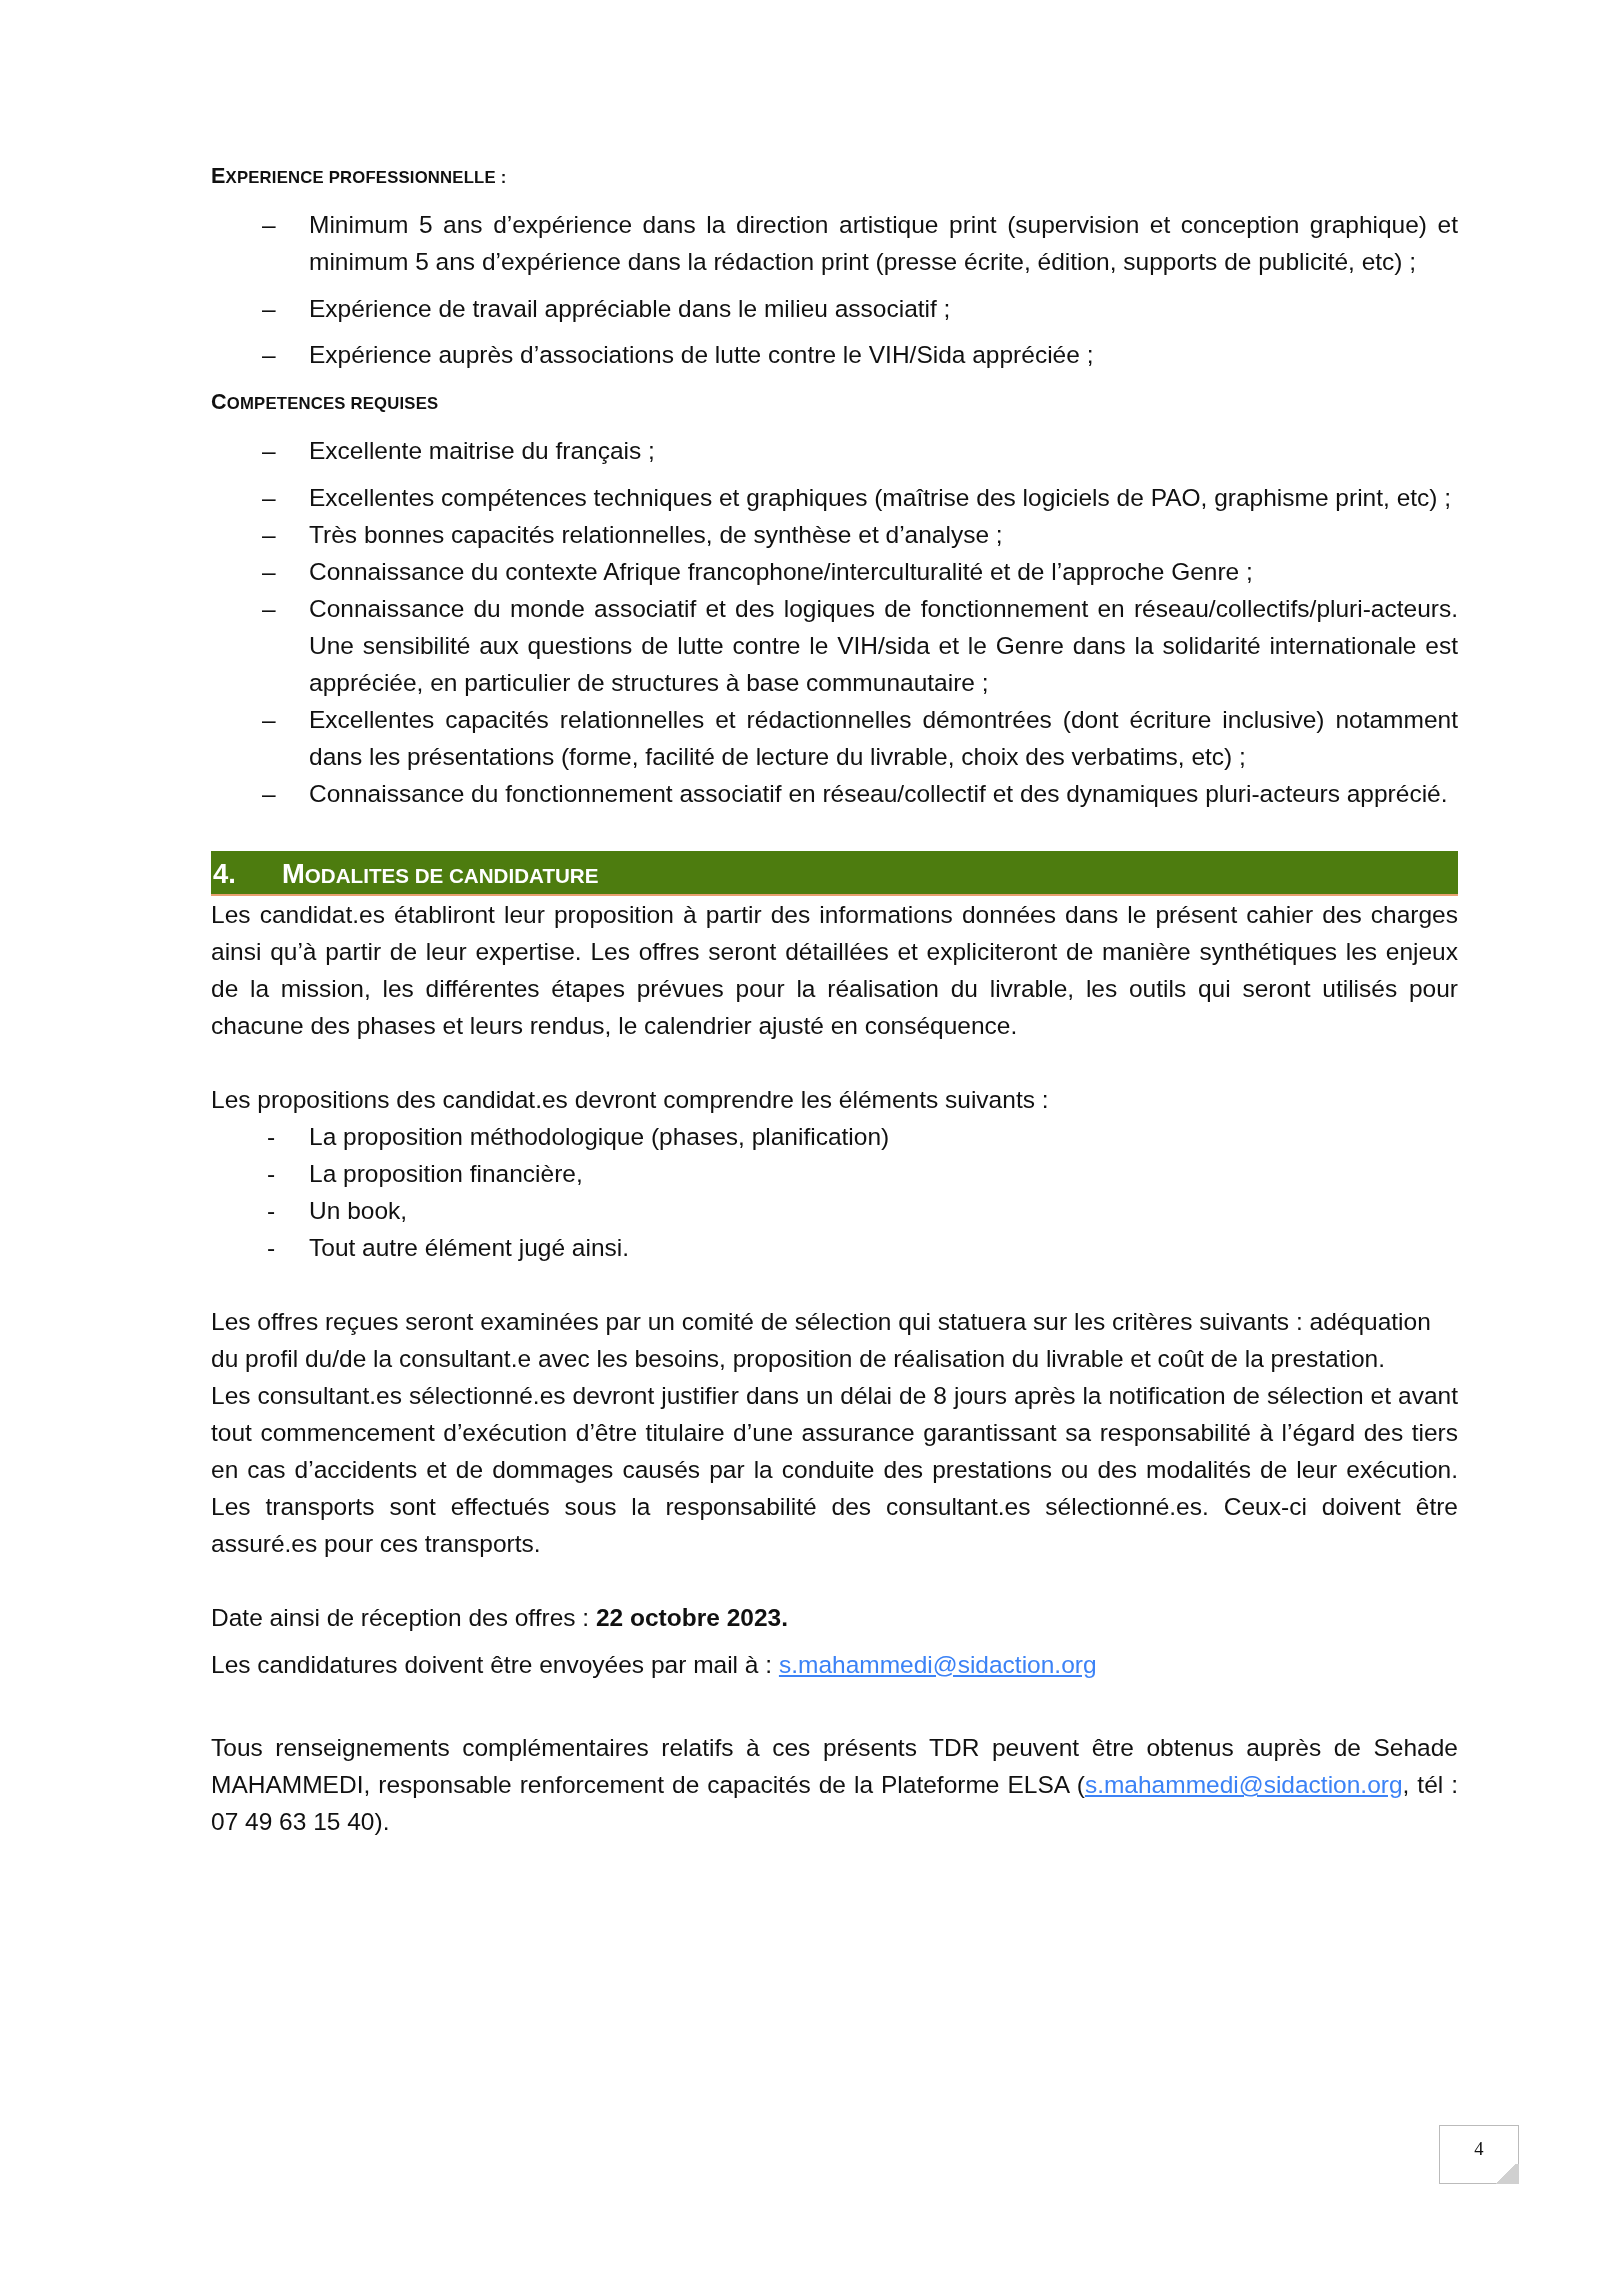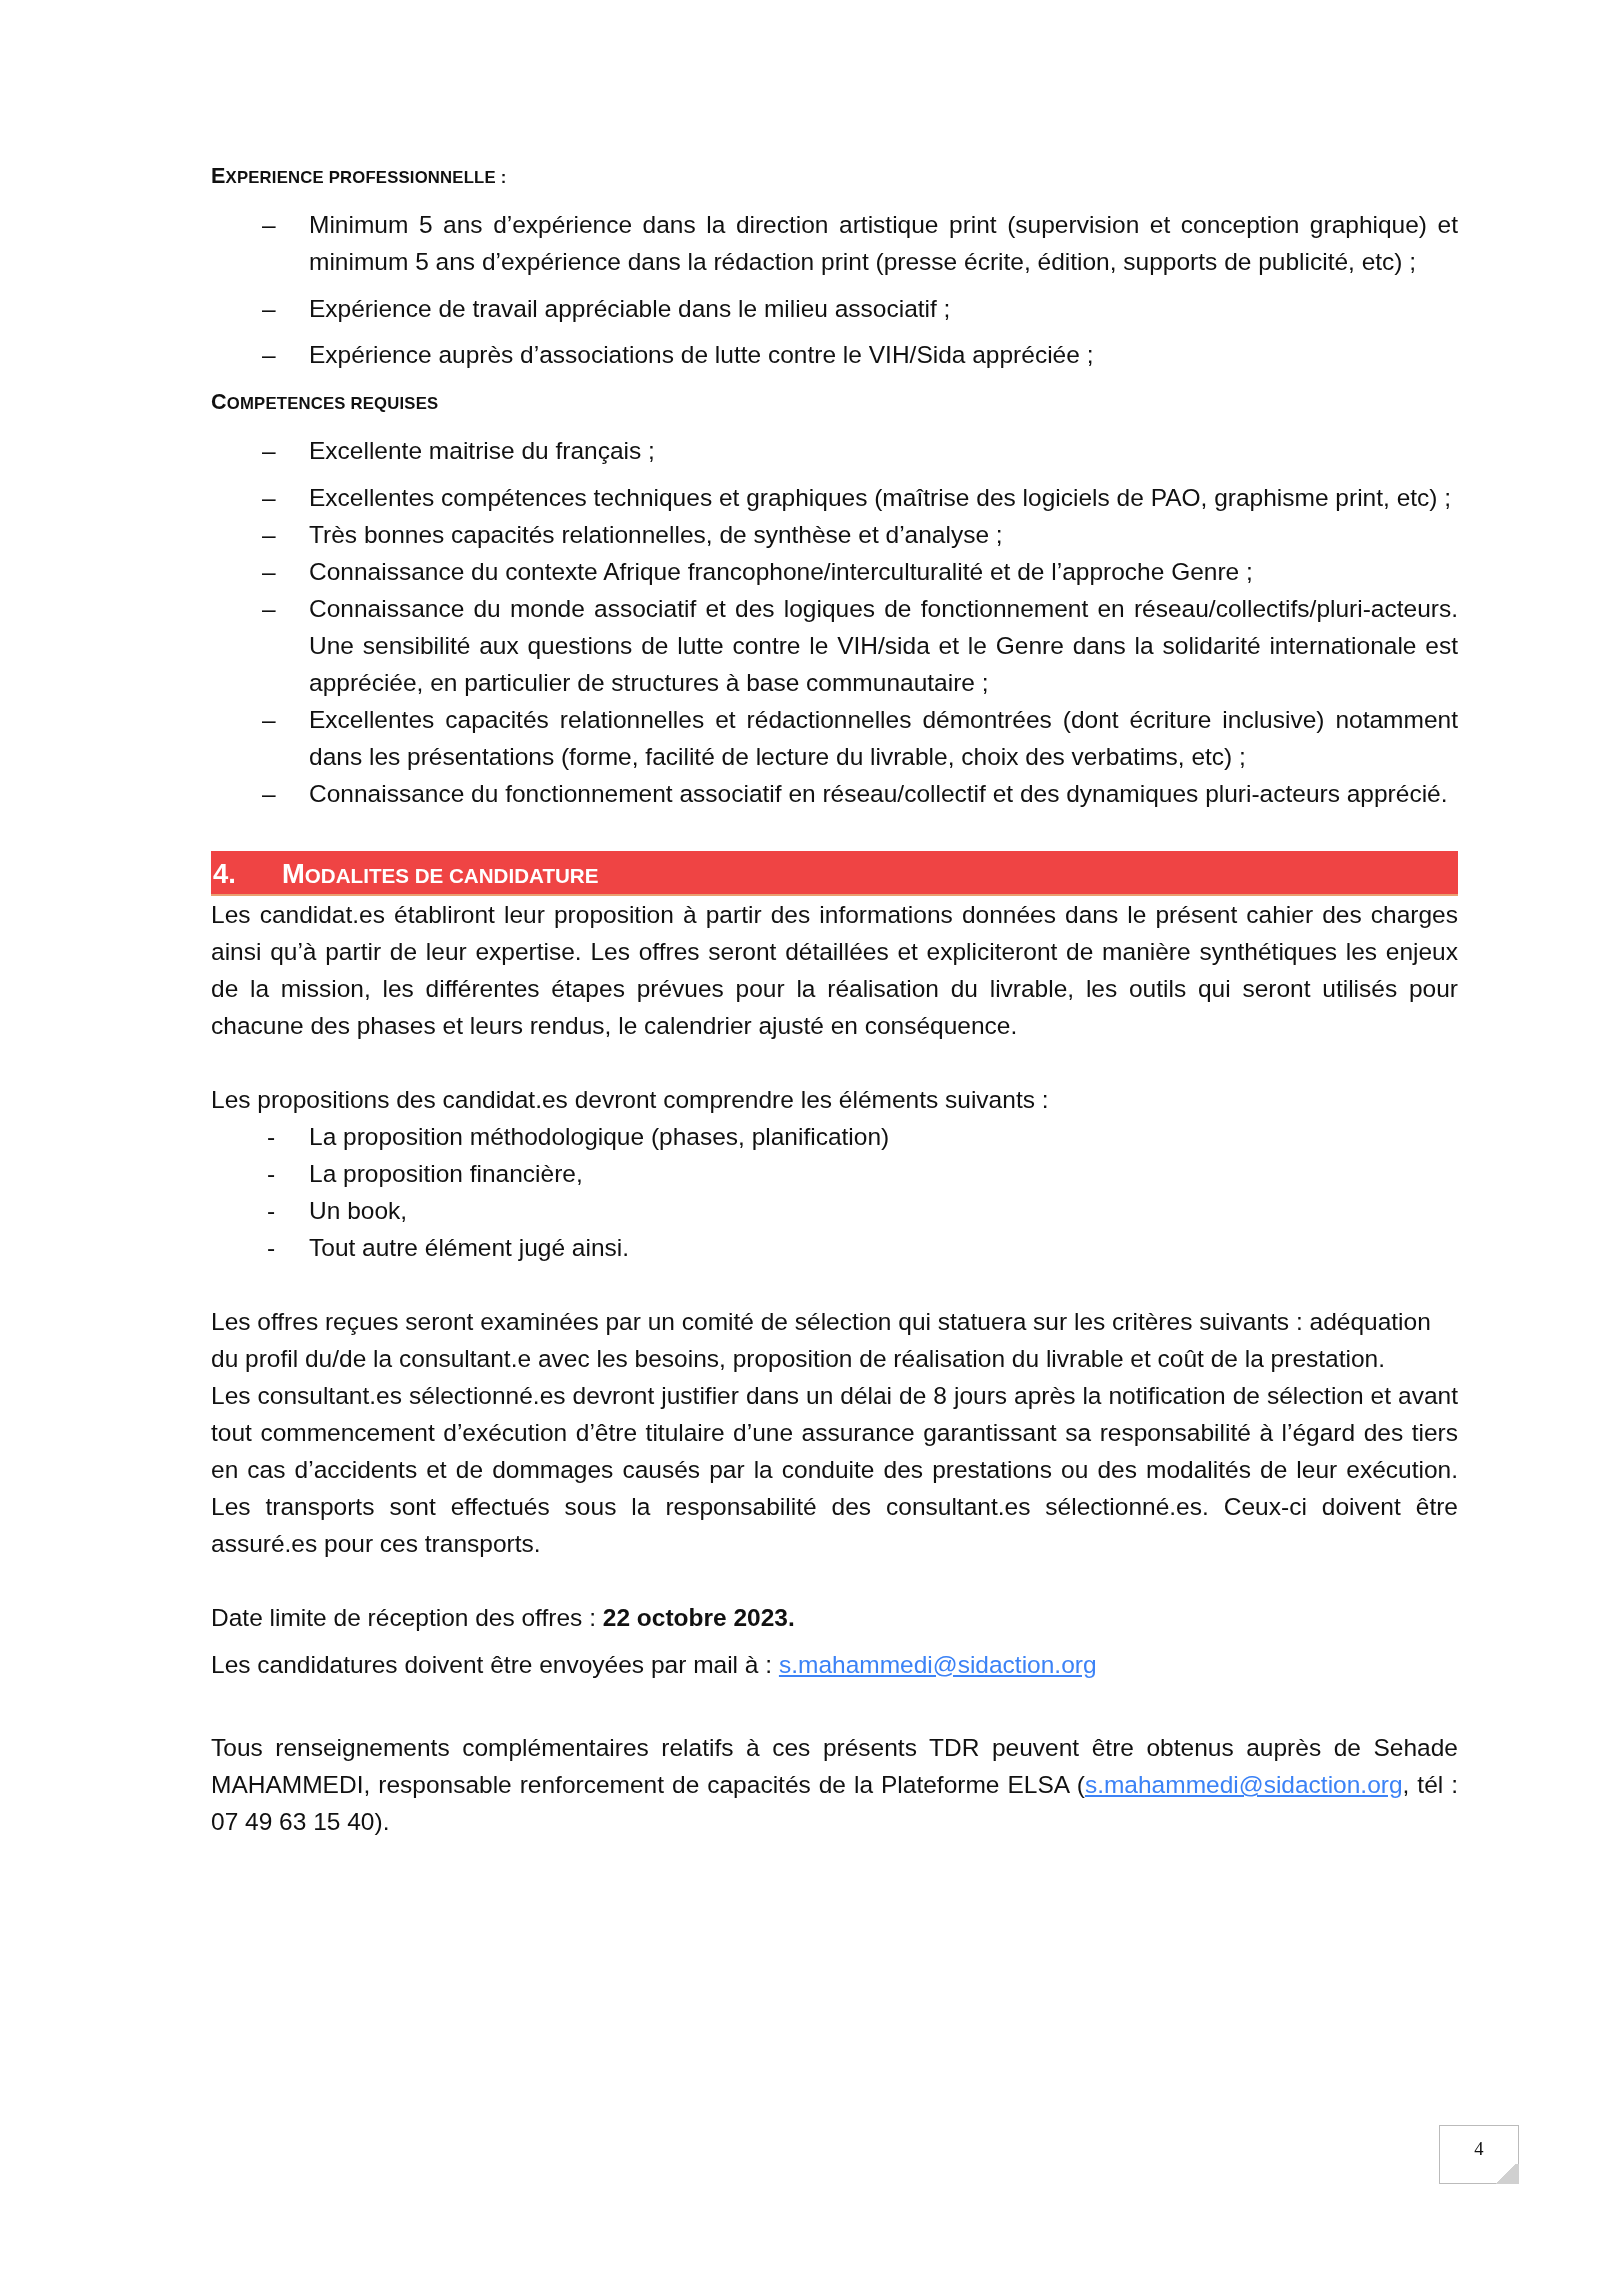--- a/index.html
+++ b/index.html
@@ -4,21 +4,21 @@
 <style>
   html, body { margin:0; padding:0; background:#fff; }
   body { width:1621px; height:2293px; position:relative; overflow:hidden;
          font-family:"Liberation Sans", sans-serif; color:#111; }
   .page { position:absolute; left:211px; top:157px; width:1247px; font-size:24.5px; line-height:37px; }
   .h-small { font-weight:bold; font-size:16.7px; letter-spacing:0.2px; margin:0 0 9.8px 0; }
   .h-small .big { font-size:21.6px; }
   ul.dash { list-style:none; margin:0 0 7.8px 0; padding:0; }
   ul.dash li { position:relative; padding-left:98px; text-align:justify; margin-bottom:9.8px; }
   ul.dash li .mark { position:absolute; left:51px; top:0; }
-  .section-bar { background:#ef4444; color:#fff; font-weight:bold; height:43px; line-height:45px;
+  .section-bar { background:#4d7c0f; color:#fff; font-weight:bold; height:43px; line-height:45px;
                  font-size:27.4px; padding-left:2px; margin-top:39px; border-bottom:2px solid #e9a070; }
   .section-bar .num { display:inline-block; width:69px; }
   .section-bar .small { font-size:20.6px; }
   p { margin:0; text-align:justify; }
   .gap { height:37px; }
   ul.hyph { list-style:none; margin:0; padding:0; }
   ul.hyph li { position:relative; padding-left:98px; }
   ul.hyph li .mark { position:absolute; left:56px; }
   a.link { color:#3b82f6; text-decoration:underline; }
   .page-num { position:absolute; left:1439px; top:2125px; width:78px; height:57px;
@@ -60,21 +60,21 @@
   <ul class="hyph">
     <li><span class="mark">-</span><span>La proposition méthodologique (phases, planification)</span></li>
     <li><span class="mark">-</span><span>La proposition financière,</span></li>
     <li><span class="mark">-</span><span>Un book,</span></li>
     <li><span class="mark">-</span><span>Tout autre élément jugé ainsi.</span></li>
   </ul>
   <div class="gap"></div>
   <p style="text-align:left">Les offres reçues seront examinées par un comité de sélection qui statuera sur les critères suivants : adéquation du profil du/de la consultant.e avec les besoins, proposition de réalisation du livrable et coût de la prestation.</p>
   <p>Les consultant.es sélectionné.es devront justifier dans un délai de 8 jours après la notification de sélection et avant tout commencement d’exécution d’être titulaire d’une assurance garantissant sa responsabilité à l’égard des tiers en cas d’accidents et de dommages causés par la conduite des prestations ou des modalités de leur exécution. Les transports sont effectués sous la responsabilité des consultant.es sélectionné.es. Ceux-ci doivent être assuré.es pour ces transports.</p>
   <div class="gap"></div>
-  <p><span>Date limite de réception des offres : </span><b>22 octobre 2023.</b></p>
+  <p><span>Date ainsi de réception des offres : </span><b>22 octobre 2023.</b></p>
   <p style="margin-top:9.8px"><span>Les candidatures doivent être envoyées par mail à :  </span><a class="link">s.mahammedi@sidaction.org</a></p>
   <div class="gap"></div>
   <p style="margin-top:9.8px"><span>Tous renseignements complémentaires relatifs à ces présents TDR peuvent être obtenus auprès de Sehade MAHAMMEDI, responsable renforcement de capacités de la Plateforme ELSA (</span><a class="link">s.mahammedi@sidaction.org</a><span>, tél : 07 49 63 15 40).</span></p>
 </div>
 
 <div class="page-num">
   <span>4</span>
   <span class="curl2"></span>
 </div>
 

